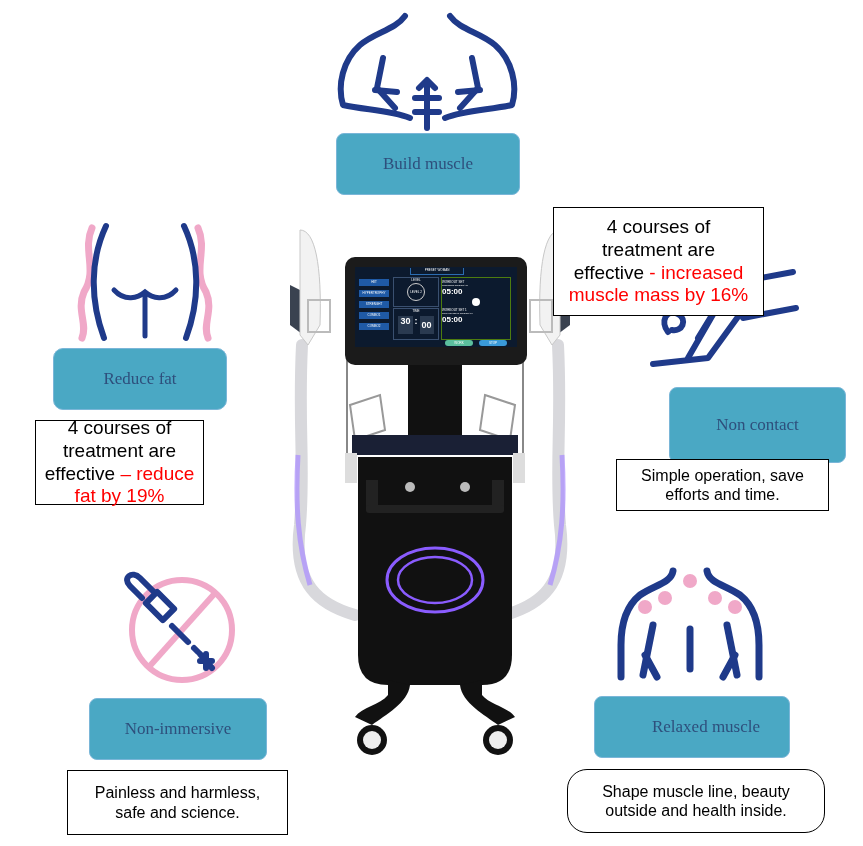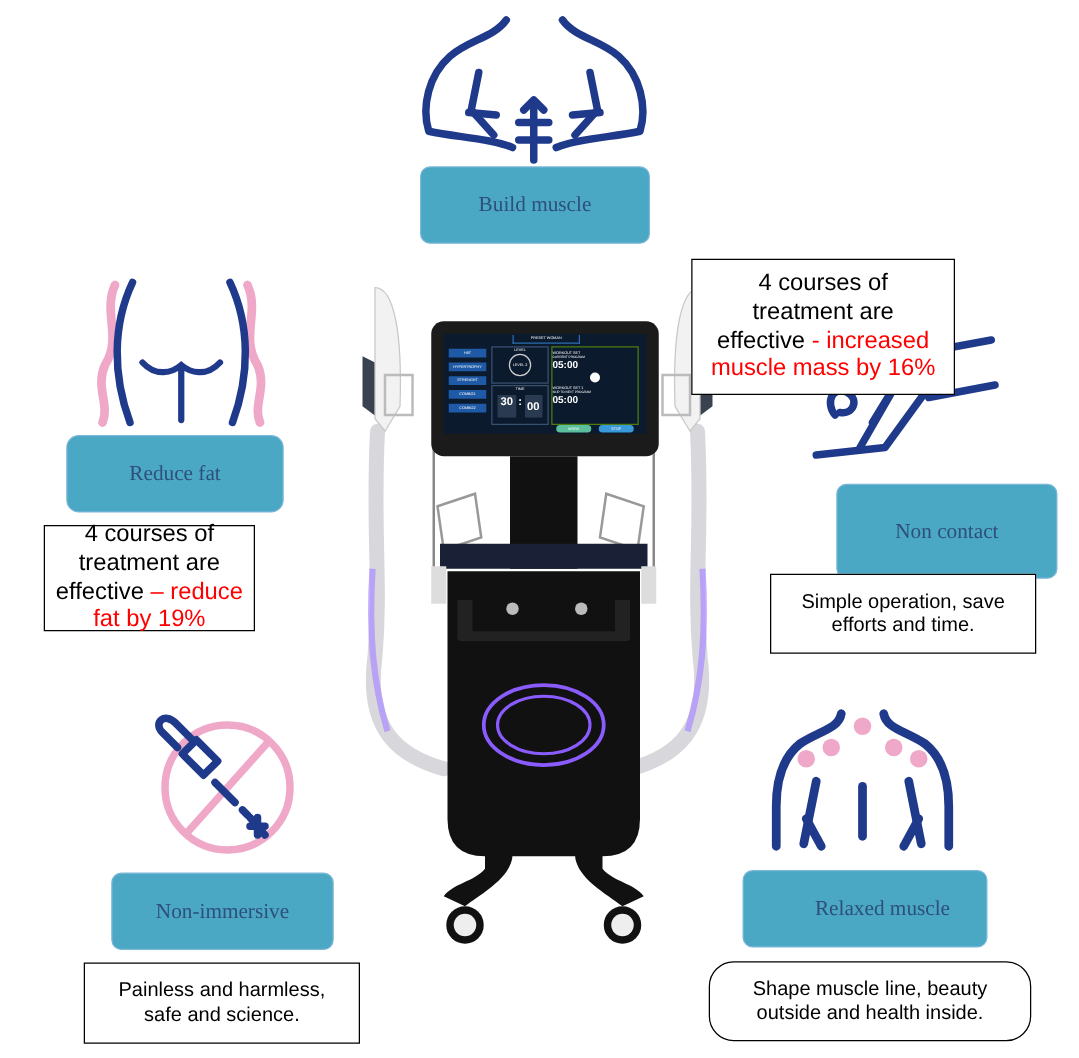--- a/index.html
+++ b/index.html
@@ -63,21 +63,21 @@
     <path d="M95 56 L148 46"></path>
     <path d="M5 102 L60 96 L92 52"></path>
     <path d="M40 96 L78 30"></path>
     <path d="M20 70 C12 60 18 46 30 52 C40 58 34 70 24 68"></path>
     <path d="M50 76 L72 40"></path>
   </g>
 </svg>
 <div class="label-box" style="left:635px;top:387px;width:177px;height:76px;margin-left:34px;">
   <span>Non contact</span>
 </div>
-<div class="text-box" style="left:616px;top:459px;width:213px;height:64px;font-size:16px;padding:4px 14px;">
+<div class="text-box" style="left:616px;top:459px;width:213px;height:52px;font-size:16px;padding:4px 14px;">
   <span>Simple operation, save efforts and time.</span>
 </div>
 
 <div class="abs" style="left:280px;top:225px;width:300px;height:540px;">
 
   <svg style="left:0;top:0;" width="300" height="540" viewBox="0 0 300 540">
     <path d="M22 120 C18 200 25 240 20 300 C12 360 40 380 75 390" fill="none" stroke="#d8d8dc" stroke-width="12" stroke-linecap="round"></path>
     <path d="M18 230 C15 280 18 320 30 360" fill="none" stroke="#a98bff" stroke-width="5" opacity="0.7"></path>
     <path d="M278 120 C282 200 275 240 280 300 C288 360 260 380 225 390" fill="none" stroke="#d8d8dc" stroke-width="12" stroke-linecap="round"></path>
     <path d="M282 230 C285 280 282 320 270 360" fill="none" stroke="#a98bff" stroke-width="5" opacity="0.7"></path>

